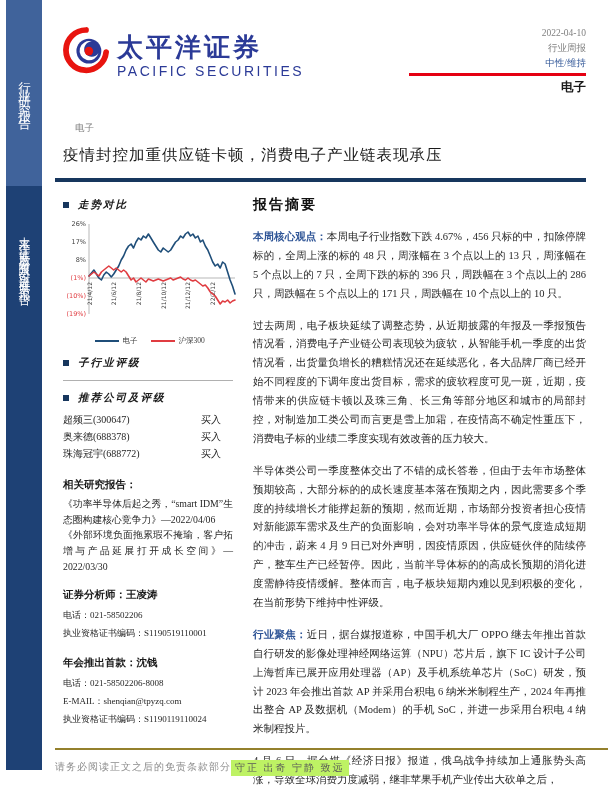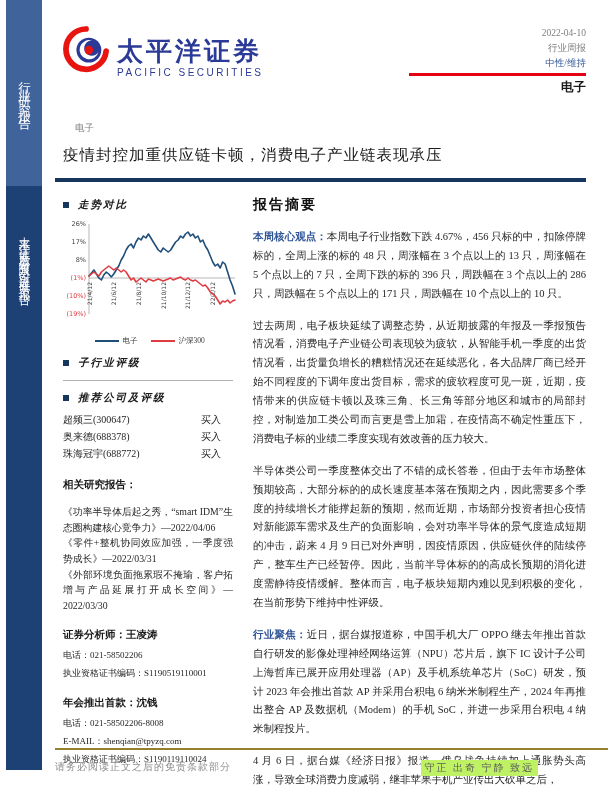--- a/index.html
+++ b/index.html
@@ -15,21 +15,21 @@
   .v-text.small{font-size:11.5px;letter-spacing:3.5px;}
 
   
   .content{position:absolute;left:55px;top:0;width:531px;}
 
   .header-row{position:relative;height:100px;}
   .logo-block{position:absolute;left:8px;top:26px;display:flex;align-items:flex-end;}
   .logo-mark{width:46px;height:52px;}
   .brand-txt{margin-left:8px;margin-top:8px;}
   .brand-cn{font-size:26px;font-weight:bold;color:#2b3a97;letter-spacing:3px;line-height:1;font-family:"Liberation Sans",sans-serif;}
-  .brand-en{font-size:10px;color:#2b3a97;letter-spacing:2.5px;margin-top:3px;font-family:"Liberation Sans",sans-serif;}
+  .brand-en{font-size:14px;color:#2b3a97;letter-spacing:2.5px;margin-top:3px;font-family:"Liberation Sans",sans-serif;}
 
   .header-right{position:absolute;right:0;top:26px;width:180px;text-align:right;}
   .h-date,.h-type{font-size:9.5px;color:#808080;line-height:15px;}
   .h-rating{font-size:9.5px;color:#2e5496;line-height:15px;}
   .red-line{width:177px;height:3px;background:#e50012;margin:2px 0 3px auto;}
   .h-industry{font-size:12.5px;font-weight:bold;color:#1a1a1a;}
 
   .industry-small{font-size:9.5px;color:#7f7f7f;margin:22px 0 0 20px;}
   .title{font-size:15.5px;color:#1a1a1a;margin:10px 0 0 8px;letter-spacing:1px;}
   .navy-rule{height:4px;background:#17365d;margin-top:12px;}
@@ -48,35 +48,35 @@
   .leg-swatch{display:inline-block;width:24px;height:2px;margin-right:3px;}
   .leg-blue{background:#1f4e79;}
   .leg-red{background:#e03c41;}
 
   .divider{height:1px;background:#b0b0b0;margin:10px 0 10px 0;width:170px;}
 
   .company-row{display:flex;justify-content:space-between;width:158px;font-size:10px;line-height:17px;}
   .company-name{color:#262626;text-align:center;}
   .company-rating{color:#262626;}
 
-  .related-title{font-size:10.5px;font-weight:bold;margin:16px 0 12px 0;color:#1a1a1a;}
+  .related-title{font-size:10.5px;font-weight:bold;margin:16px 0 4px 0;color:#1a1a1a;}
   .related-item{font-size:9.8px;line-height:1.6;color:#262626;text-align:justify;width:170px;}
 
   .analyst-name{font-size:10.5px;font-weight:bold;margin:14px 0 4px 0;color:#1a1a1a;}
   .contact-line{font-size:9px;line-height:18px;color:#262626;}
   .contact-label{color:#262626;}
 
   .summary-heading{font-size:14px;font-weight:bold;color:#111;letter-spacing:2px;margin:2px 0 14px 0;}
   .right-col p{font-size:10.5px;line-height:1.8;text-align:justify;margin:0 0 13px 0;}
   .lead{color:#2e5496;font-weight:bold;}
 
   
   .footer{position:absolute;left:55px;top:748px;width:553px;}
   .footer-line{height:2px;background:#94802c;}
-  .footer-row{display:flex;justify-content:space-between;margin-top:10px;padding-right:70px;}
+  .footer-row{display:flex;margin-top:10px;padding-right:70px;}
   .footer-left{font-size:10px;color:#8c8c8c;letter-spacing:1px;}
   .footer-right{font-size:10px;color:#595959;background:#bef264;padding:1px 4px;letter-spacing:2px;}
 
   
   svg text{font-family:"DejaVu Sans","Liberation Sans",sans-serif;}
 </style>
 </head>
 <body>
 
 <div class="page">
@@ -177,21 +177,20 @@
           <span class="company-name">奥来德(688378)</span>
           <span class="company-rating">买入</span>
         </div>
         <div class="company-row">
           <span class="company-name">珠海冠宇(688772)</span>
           <span class="company-rating">买入</span>
         </div>
 
         <div class="related-title">相关研究报告：</div>
         <div class="related-item">《功率半导体后起之秀，“smart IDM”生态圈构建核心竞争力》—2022/04/06</div>
-        <div class="related-item">《零件+整机协同效应加强，一季度强势成长》—2022/03/31</div>
         <div class="related-item">《外部环境负面拖累瑕不掩瑜，客户拓增与产品延展打开成长空间》—2022/03/30</div>
 
         <div>
           <div class="analyst-name">证券分析师：王凌涛</div>
           <div class="contact-line"><span class="contact-label">电话：</span><span>021-58502206</span></div>
           <div class="contact-line"><span class="contact-label">执业资格证书编码：</span><span>S1190519110001</span></div>
         </div>
 
         <div>
           <div class="analyst-name">年会推出首款：沈钱</div>

